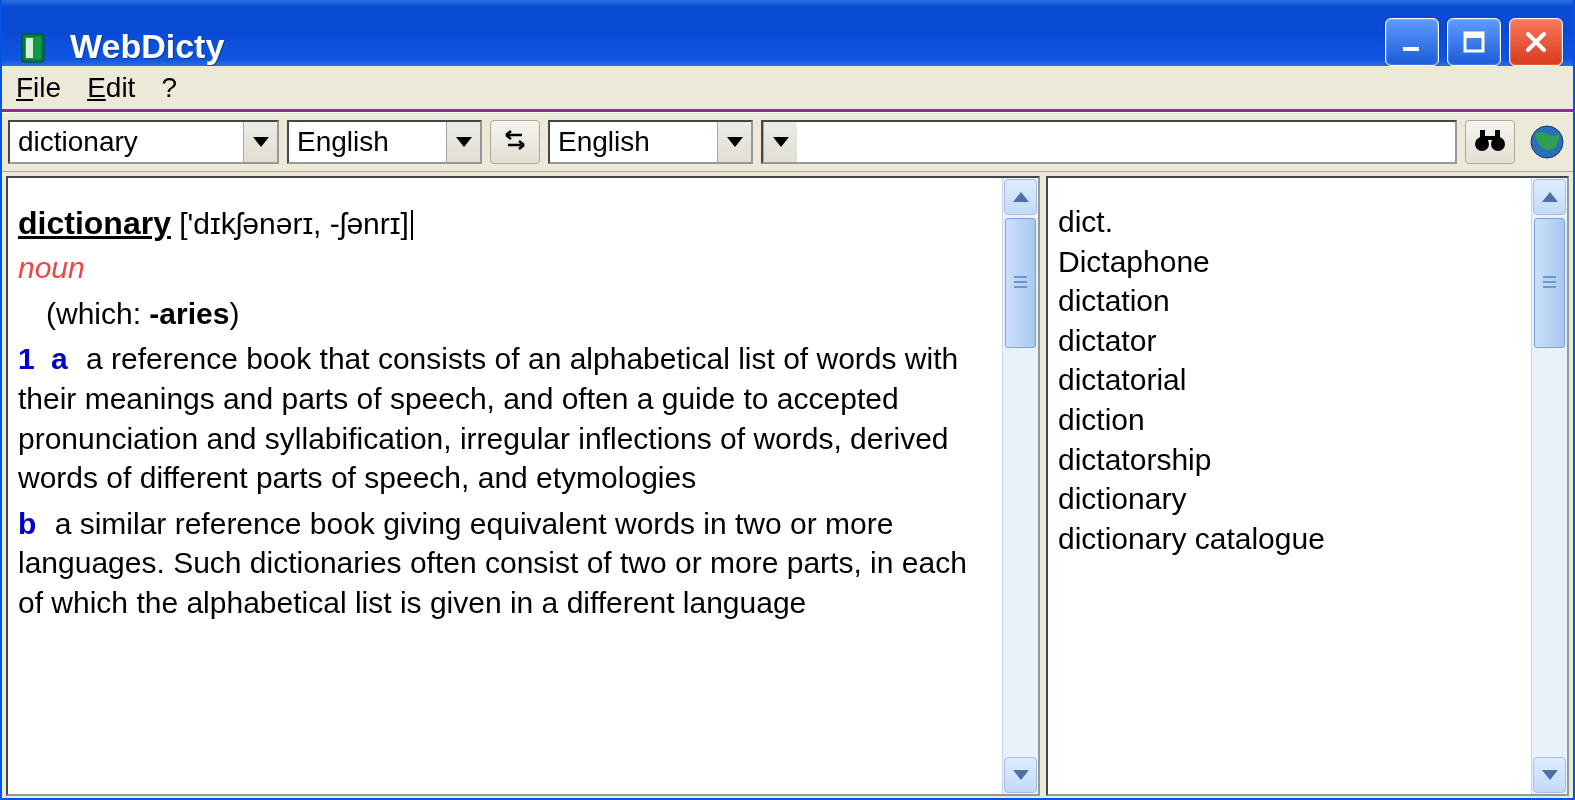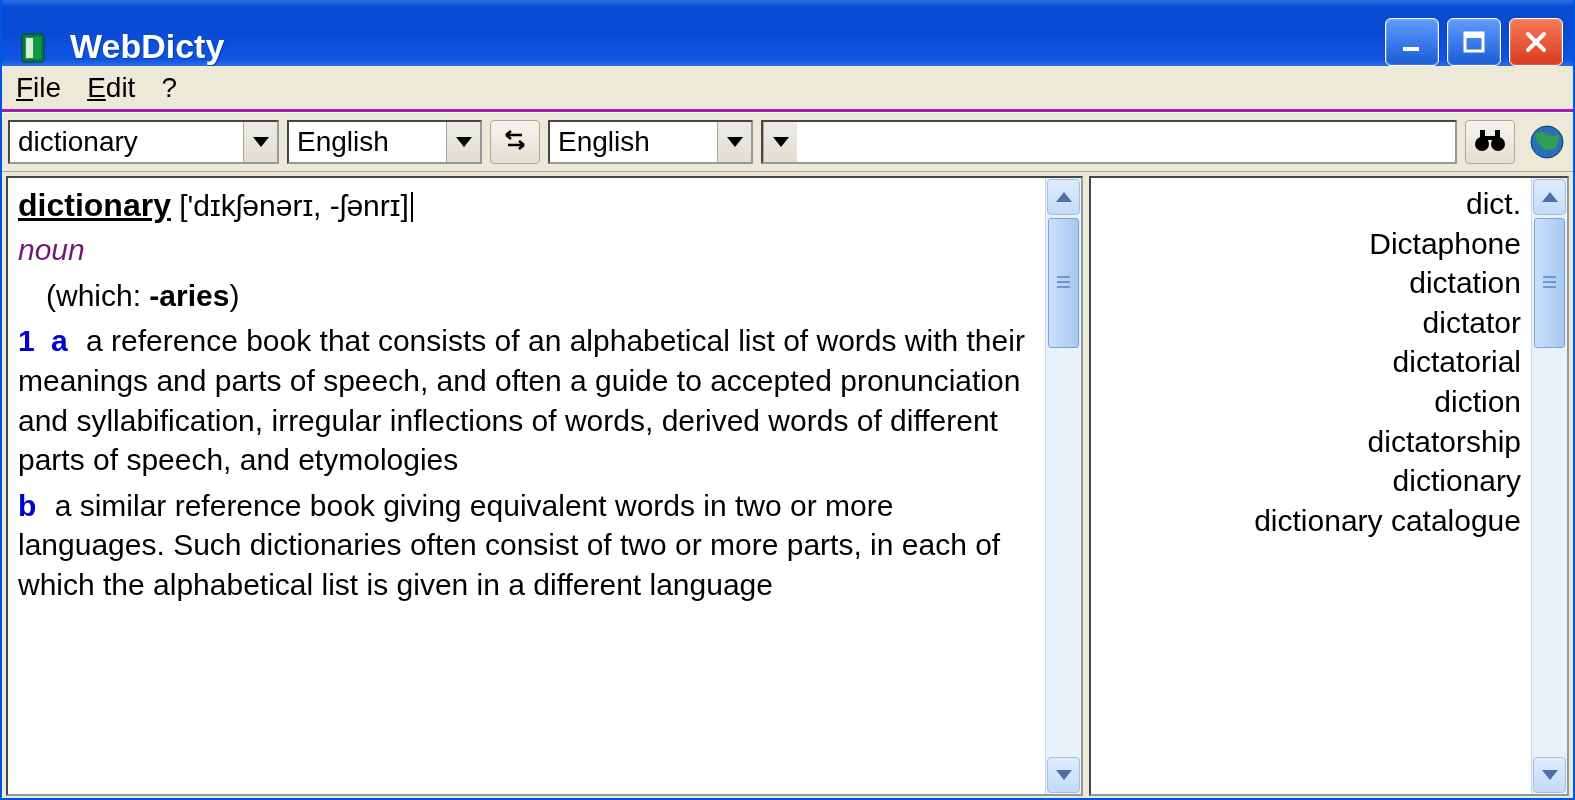--- a/index.html
+++ b/index.html
@@ -133,28 +133,29 @@
   padding: 4px 4px 2px 4px;
   min-height: 0;
 }
 .pane {
   background: #fff;
   border: 2px inset #919b9c;
   display: flex;
   min-height: 0;
 }
 .pane-left { flex: 1; }
-.pane-right { width: 480px; text-align: right; }
+.pane-right { width: 523px; }
 .pane-body {
   flex: 1;
   overflow: hidden;
   font-size: 30px;
   line-height: 1.32;
   padding: 6px 10px;
   color: #000;
+  margin-top: 18px;
 }
 .scrollbar {
   width: 36px;
   background: #e9f1fb;
   display: flex;
   flex-direction: column;
   border-left: 1px solid #c5d6ef;
 }
 .scroll-arrow {
   height: 36px;
@@ -182,21 +183,21 @@
 .scroll-thumb::before {
   content: "";
   position: absolute; left: 8px; right: 8px; top: 50%;
   height: 14px; margin-top: -7px;
   background: repeating-linear-gradient(to bottom, #6e95cf 0 2px, transparent 2px 5px);
 }
 
 
 .def-headword { font-weight: bold; text-decoration: underline; font-size: 32px;}
 .def-pron { font-size: 30px; }
-.def-pos { color: #701a75; font-style: italic; font-size: 30px; display: block; margin-top: 4px; }
+.def-pos { color: #ef4444; font-style: italic; font-size: 30px; display: block; margin-top: 4px; }
 .def-plural { display: block; margin-top: 6px; padding-left: 28px; }
 .def-plural .suffix { font-weight: bold; }
 .sense { margin-top: 6px; }
 .sense-num { color: #0000cc; font-weight: bold; margin-right: 8px; }
 .sense-letter { color: #0000cc; font-weight: bold; margin-right: 10px; }
 .cursor-bar {
   display: inline-block;
   width: 2px;
   height: 30px;
   background: #000;

